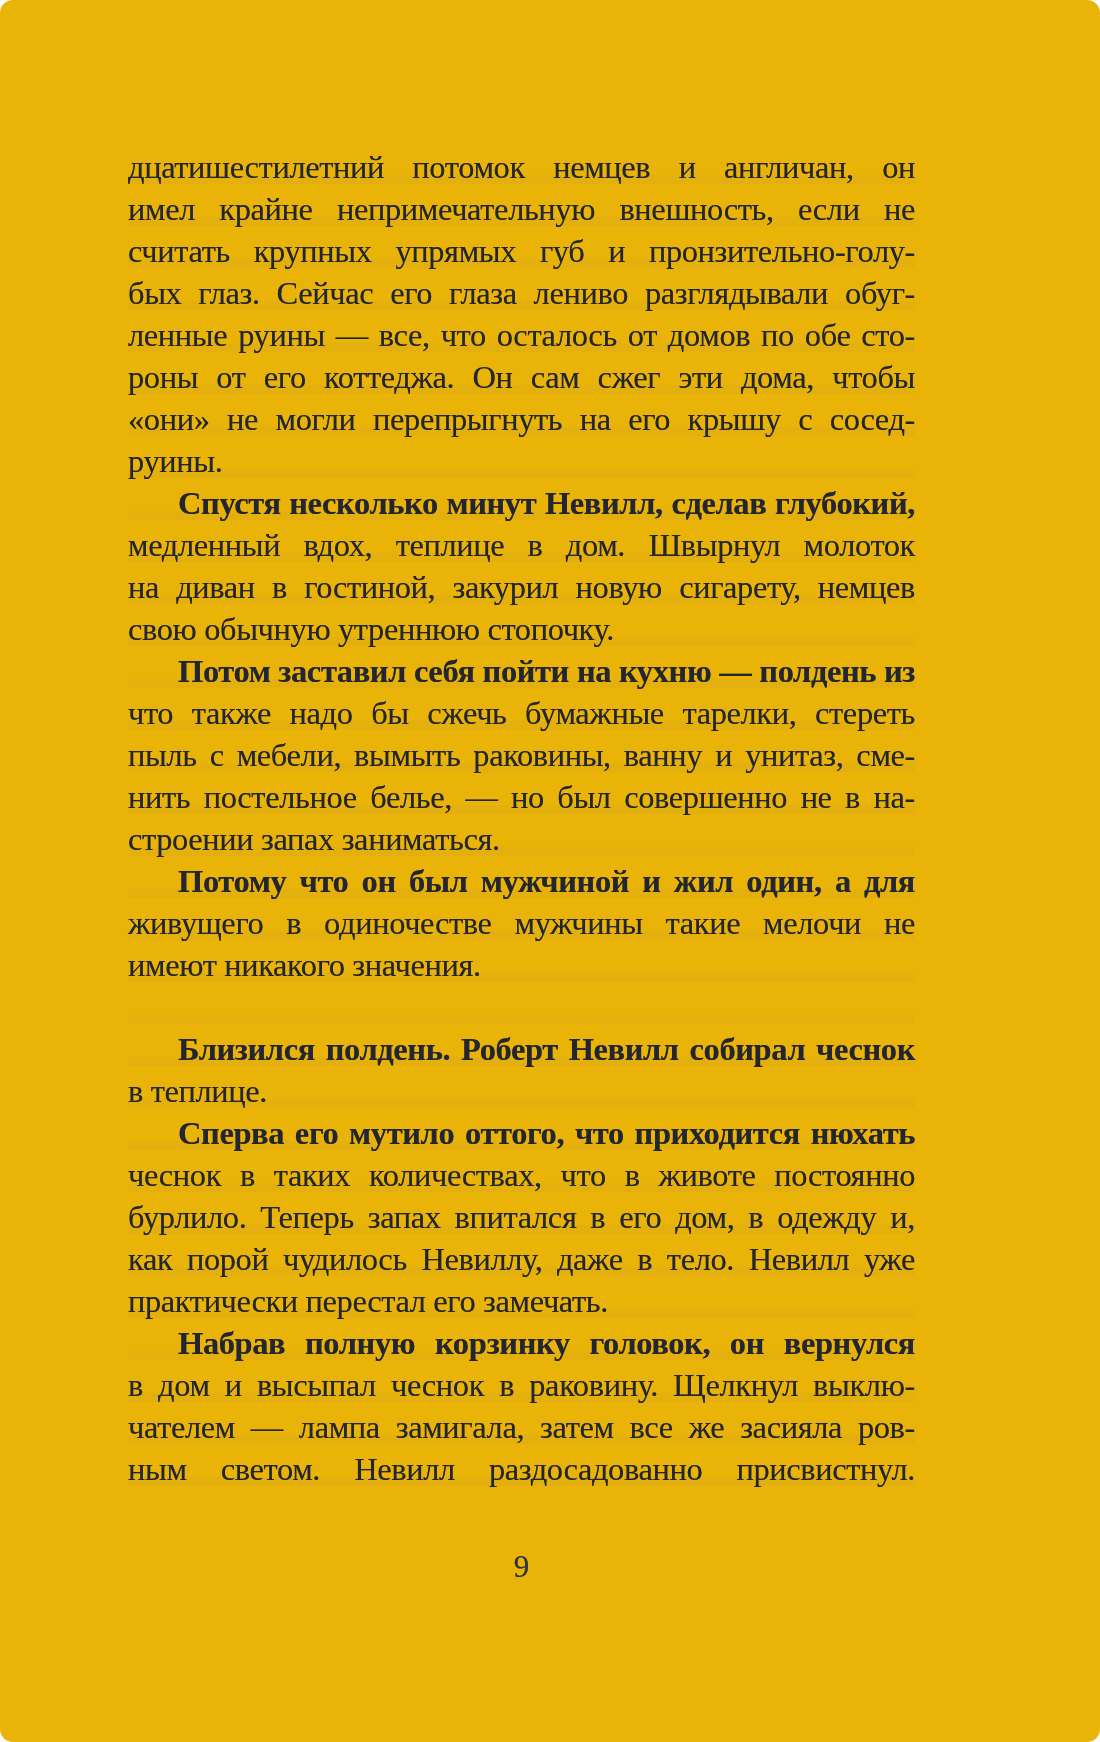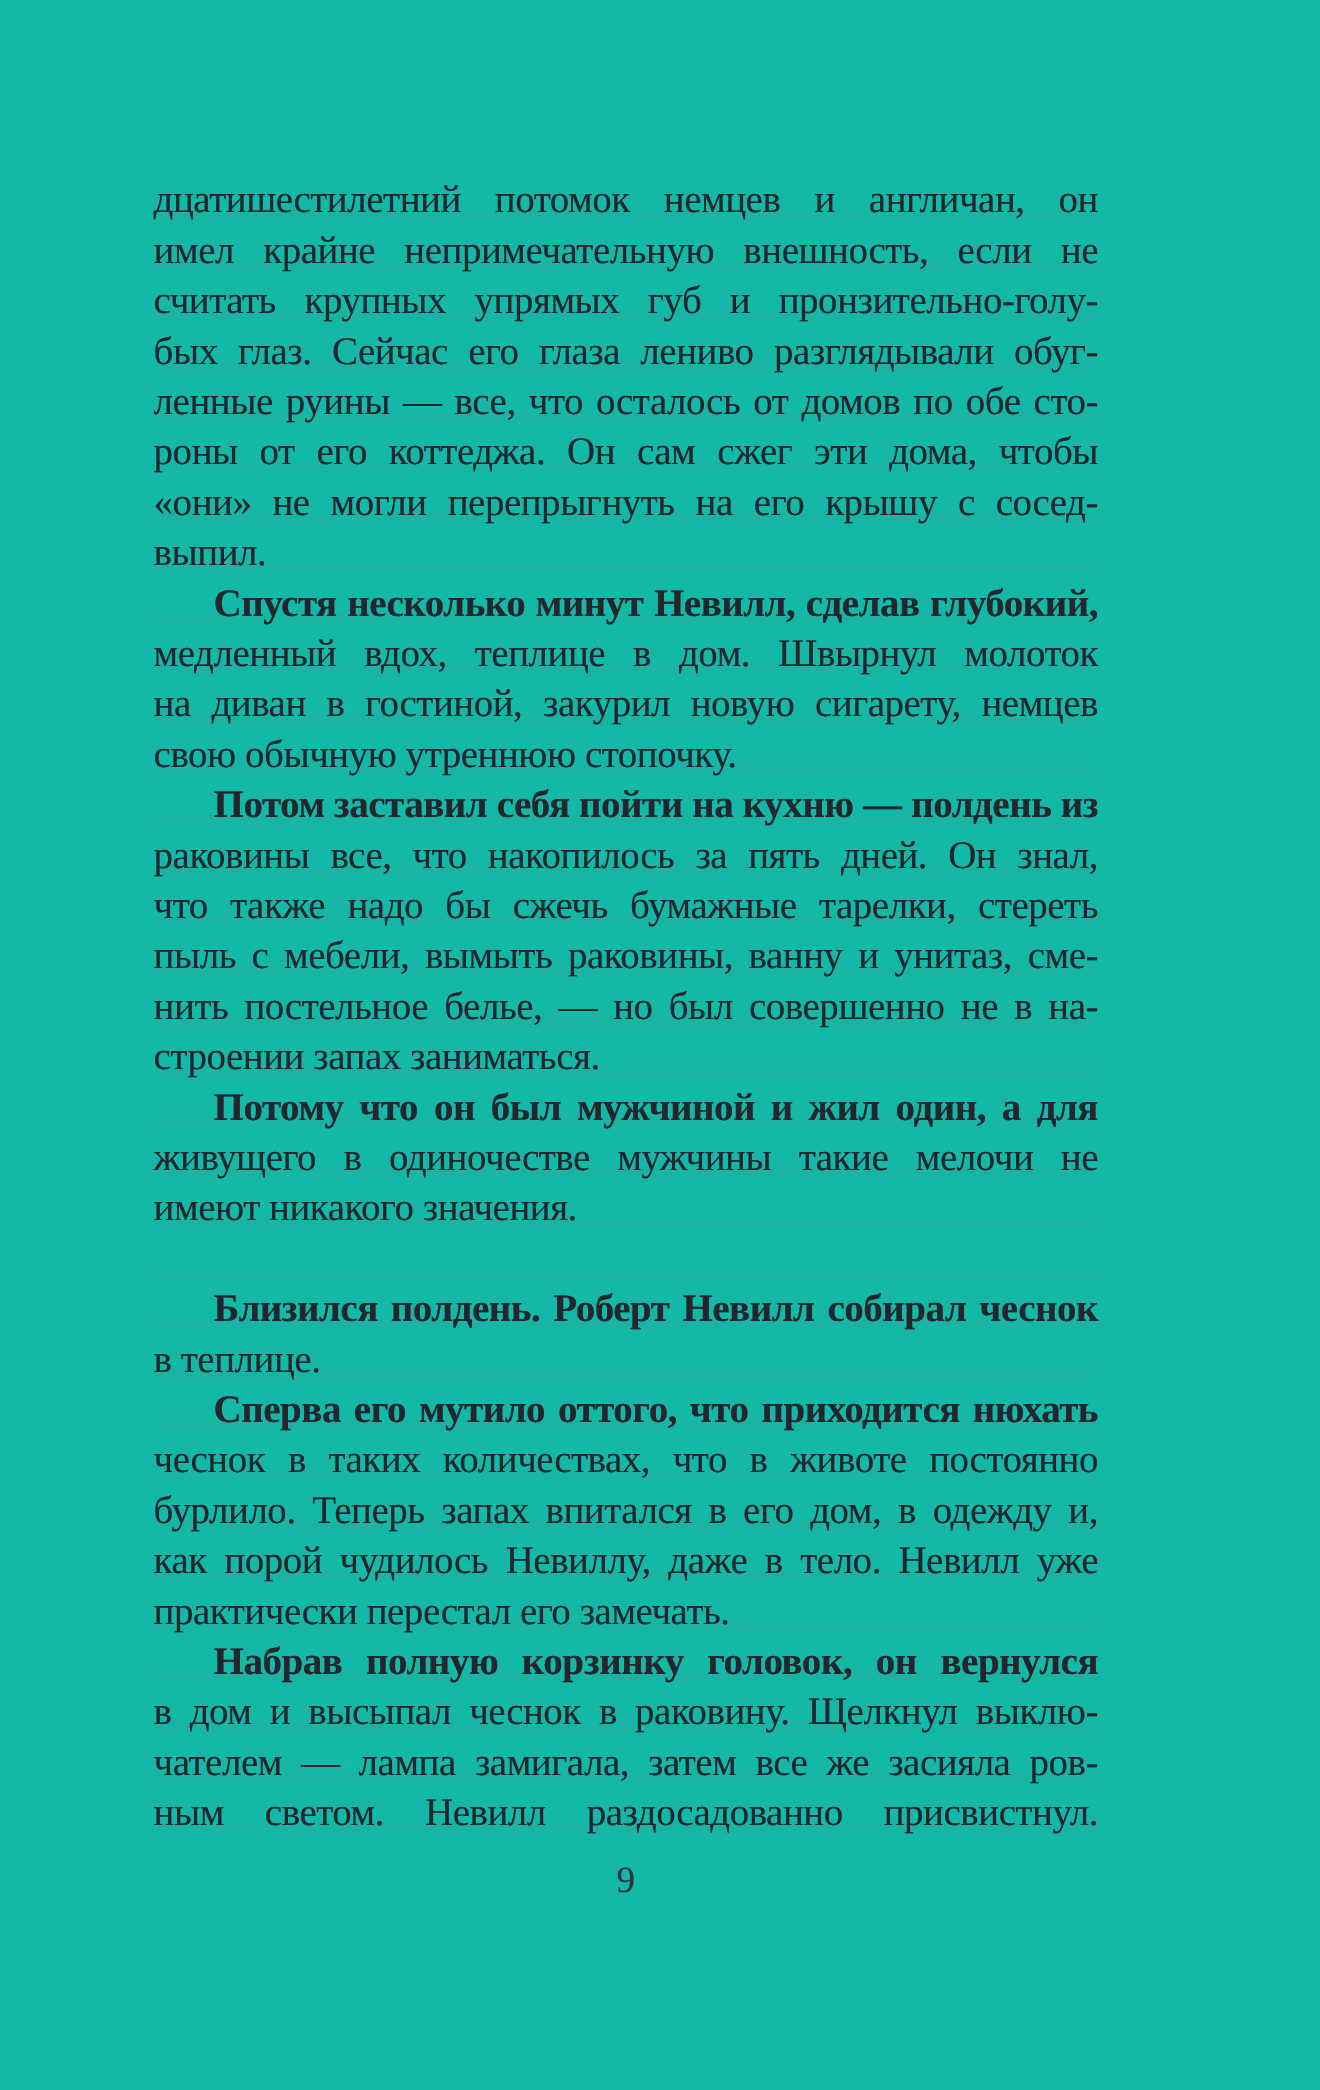--- a/index.html
+++ b/index.html
@@ -10,21 +10,22 @@
     width: 1100px;
     height: 1742px;
     position: relative;
     background: #fdfdfd;
     font-family: "Liberation Serif", "DejaVu Serif", serif;
     overflow: hidden;
   }
   .page {
     position: absolute;
     inset: 0;
-    background: #14b8a6;
+    background: #eab308;
+    border-radius: 13px;
   }
   .text-block {
     position: absolute;
     left: 128px;
     top: 146px;
     width: 787px;
     color: #23262e;
     font-size: 32.5px;
     line-height: 42px;
     letter-spacing: -0.4px;
@@ -77,33 +78,32 @@
   <div class="text-block">
 
     <div>
       <div class="line j">дцатишестилетний потомок немцев и англичан, он</div>
       <div class="line j">имел крайне непримечательную внешность, если не</div>
       <div class="line j">считать крупных упрямых губ и пронзительно-голу-</div>
       <div class="line j">бых глаз. Сейчас его глаза лениво разглядывали обуг-</div>
       <div class="line j">ленные руины — все, что осталось от домов по обе сто-</div>
       <div class="line j">роны от его коттеджа. Он сам сжег эти дома, чтобы</div>
       <div class="line j">«они» не могли перепрыгнуть на его крышу с сосед-</div>
-      <div class="line end">выпил.</div>
+      <div class="line end">руины.</div>
     </div>
 
     <div>
       <div class="line j indent">Спустя несколько минут Невилл, сделав глубокий,</div>
       <div class="line j">медленный вдох, теплице в дом. Швырнул молоток</div>
       <div class="line j">на диван в гостиной, закурил новую сигарету, немцев</div>
       <div class="line end">свою обычную утреннюю стопочку.</div>
     </div>
 
     <div>
       <div class="line j indent">Потом заставил себя пойти на кухню — полдень из</div>
-      <div class="line j">раковины все, что накопилось за пять дней. Он знал,</div>
       <div class="line j">что также надо бы сжечь бумажные тарелки, стереть</div>
       <div class="line j">пыль с мебели, вымыть раковины, ванну и унитаз, сме-</div>
       <div class="line j">нить постельное белье, — но был совершенно не в на-</div>
       <div class="line end">строении запах заниматься.</div>
     </div>
 
     <div>
       <div class="line j indent">Потому что он был мужчиной и жил один, а для</div>
       <div class="line j">живущего в одиночестве мужчины такие мелочи не</div>
       <div class="line end">имеют никакого значения.</div>

